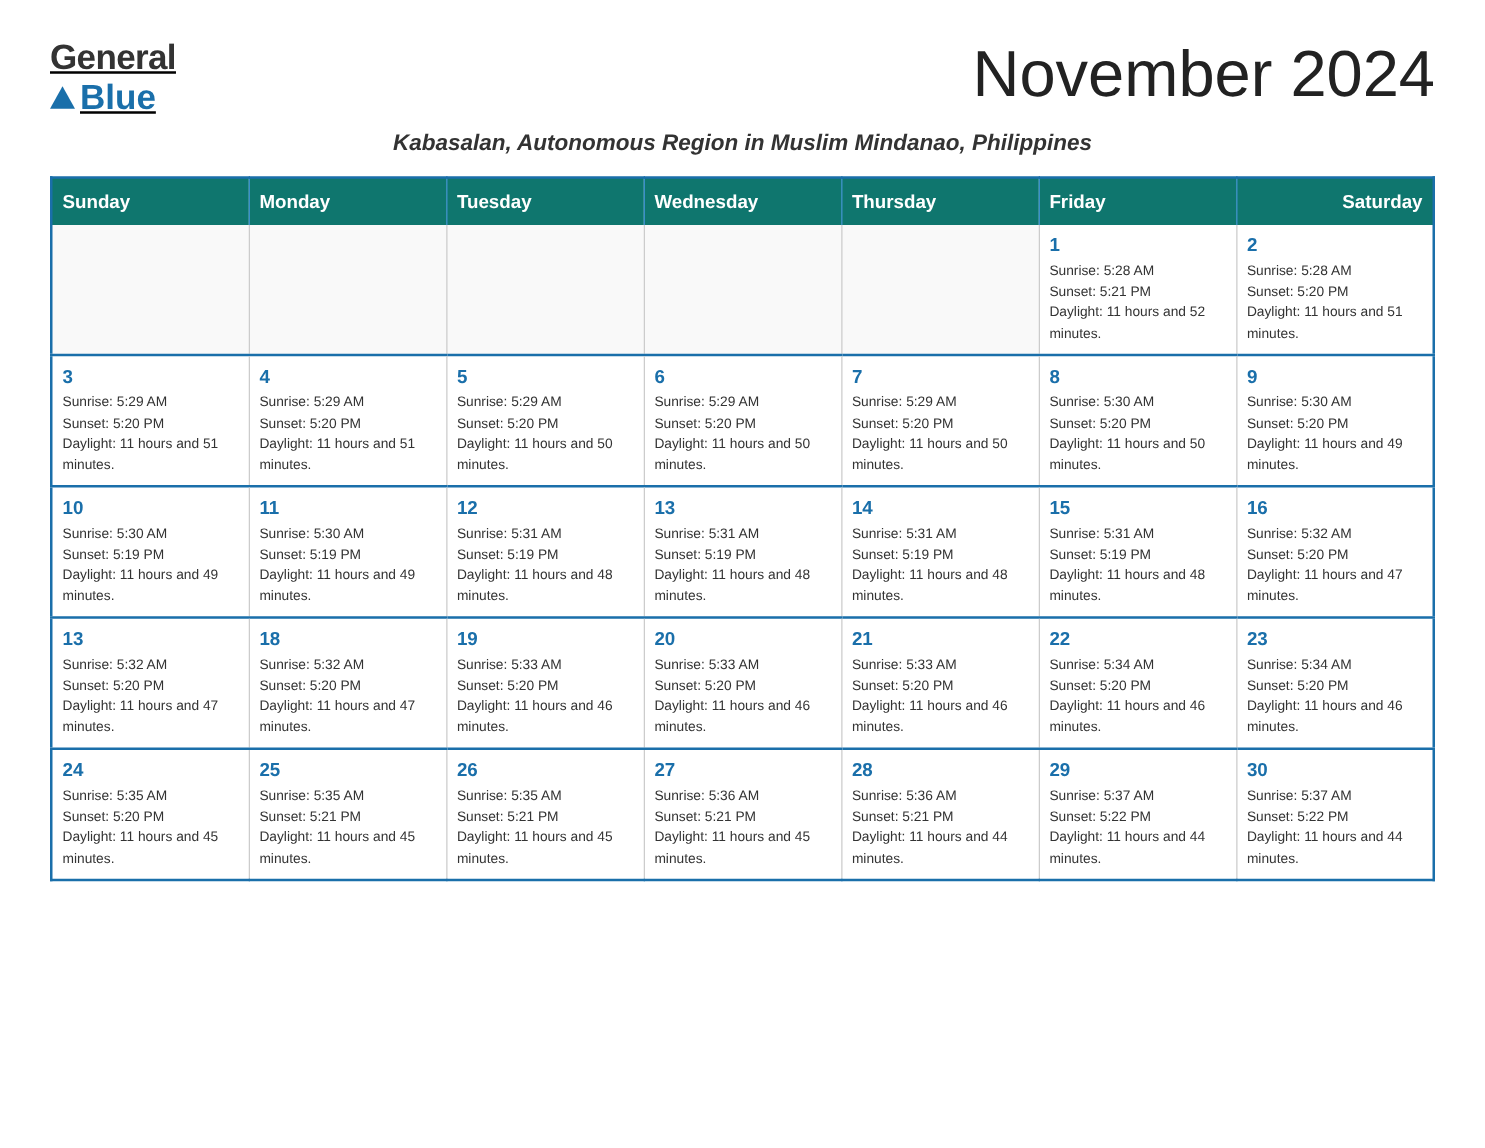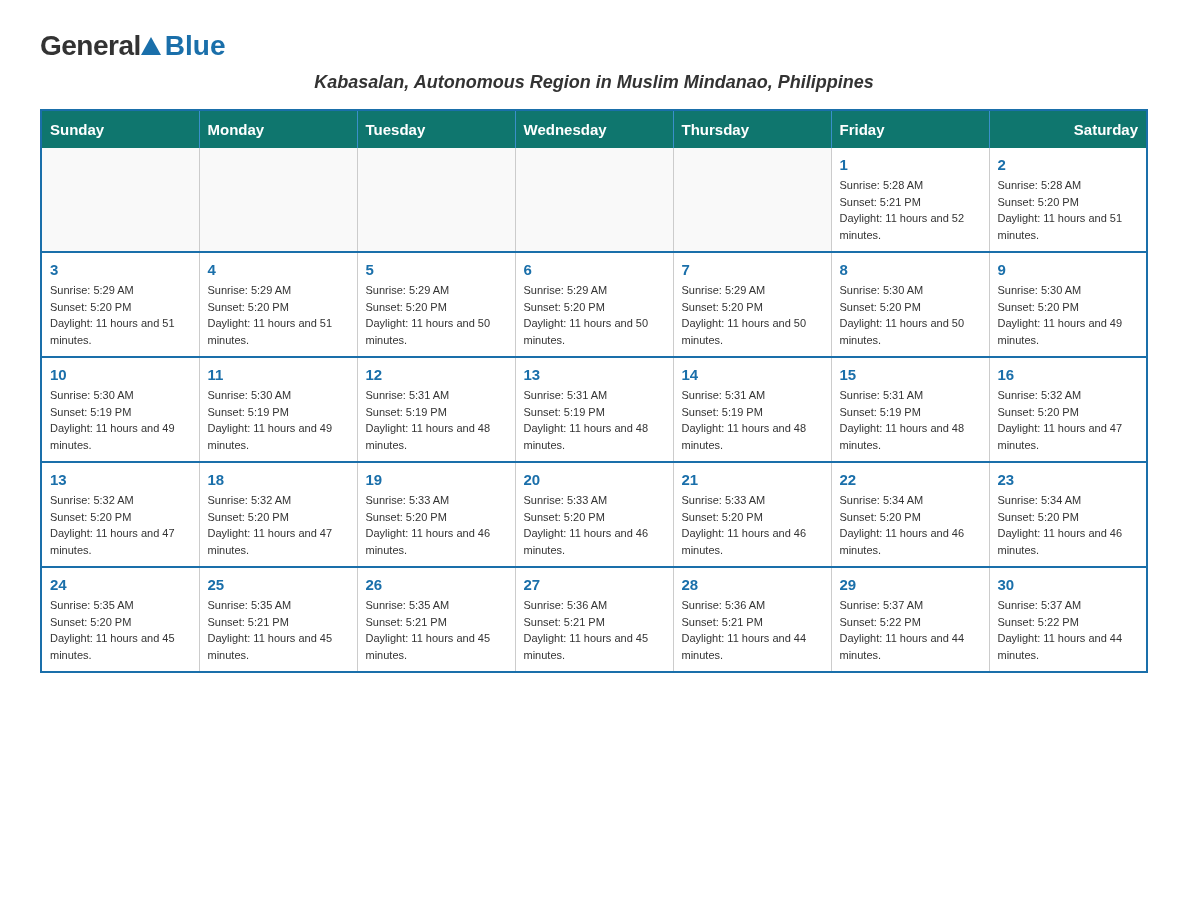--- a/index.html
+++ b/index.html
@@ -11,22 +11,23 @@
       min-height: 918px;
     }
     .header-area {
       display: flex;
       justify-content: space-between;
       align-items: flex-start;
       margin-bottom: 10px;
     }
     .logo {
       display: flex;
-      flex-direction: row;
+      flex-direction: column;
       align-items: flex-start;
+      text-decoration: underline;
     }
     .logo-general {
       font-size: 28px;
       font-weight: bold;
       color: #333;
       letter-spacing: -0.5px;
     }
     .logo-blue {
       font-size: 28px;
       font-weight: bold;
@@ -111,20 +112,21 @@
 <body>
 
 <div class="header-area">
   <div class="logo">
     <span class="logo-general">General</span>
     <span class="logo-blue">
       <span class="logo-triangle"></span>
       <span>Blue</span>
     </span>
   </div>
+  <h1 class="month-title">November 2024</h1>
 </div>
 
 <div class="subtitle">Kabasalan, Autonomous Region in Muslim Mindanao, Philippines</div>
 
 <table class="calendar">
   <thead>
     <tr>
     <th>Sunday</th>
         <th>Monday</th>
         <th>Tuesday</th>

